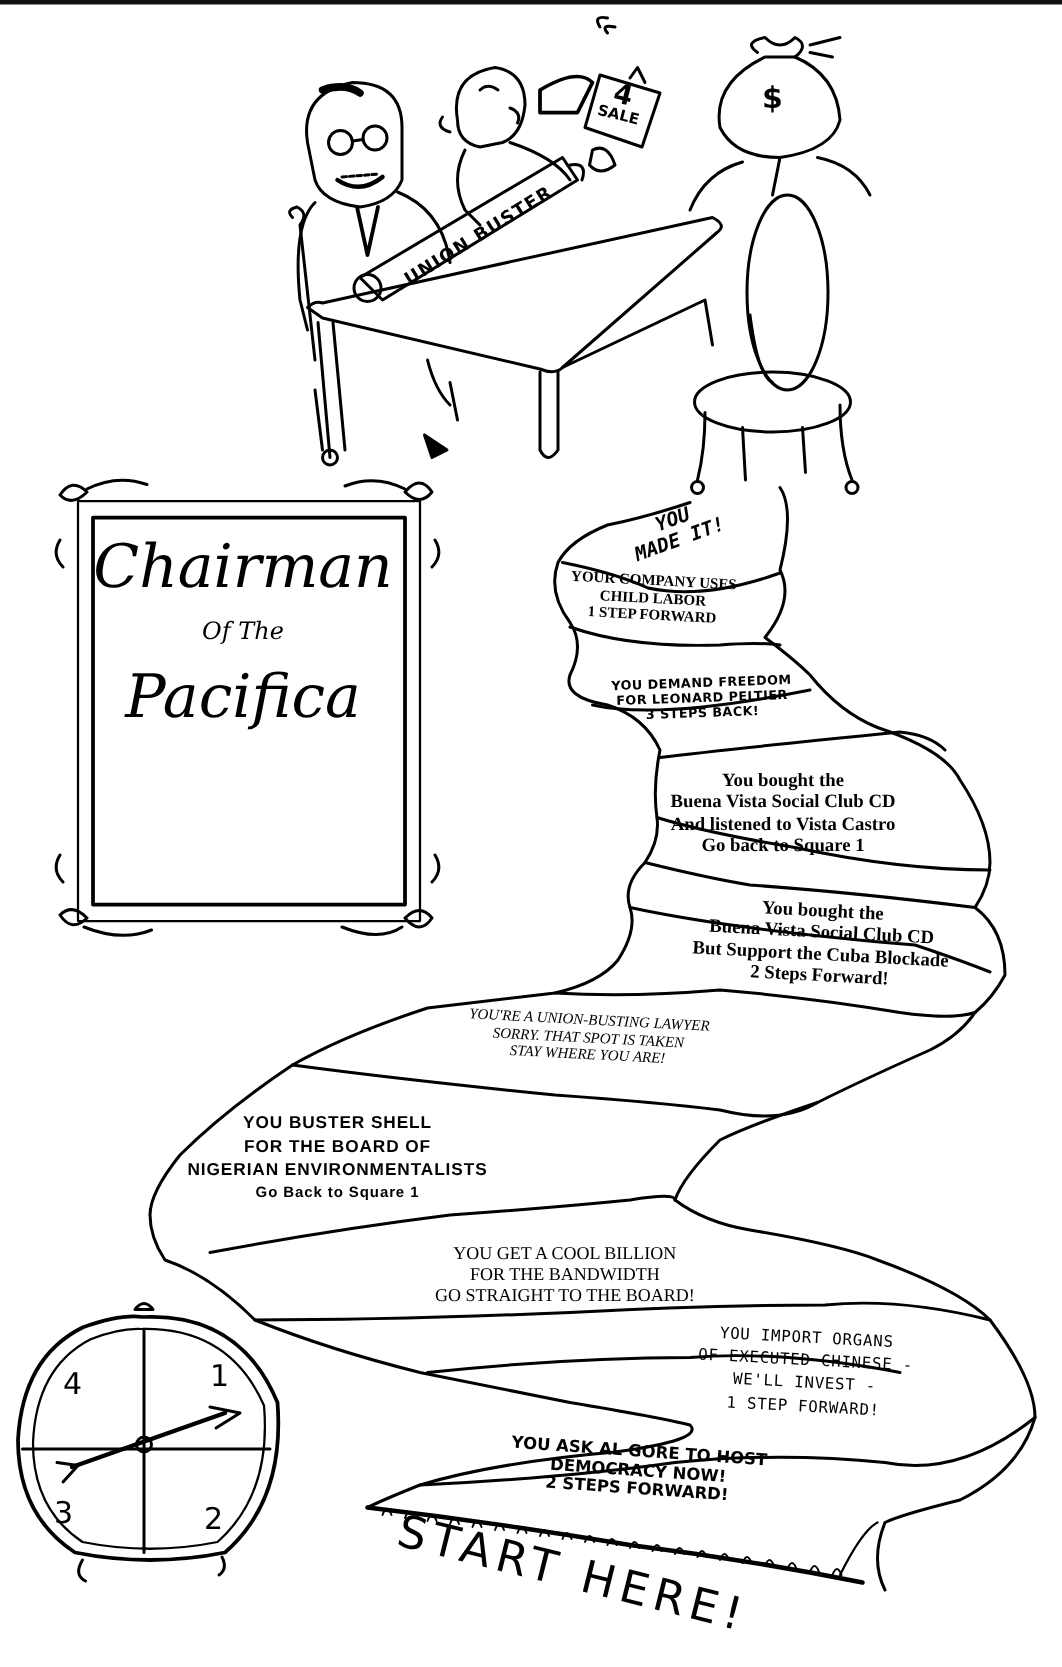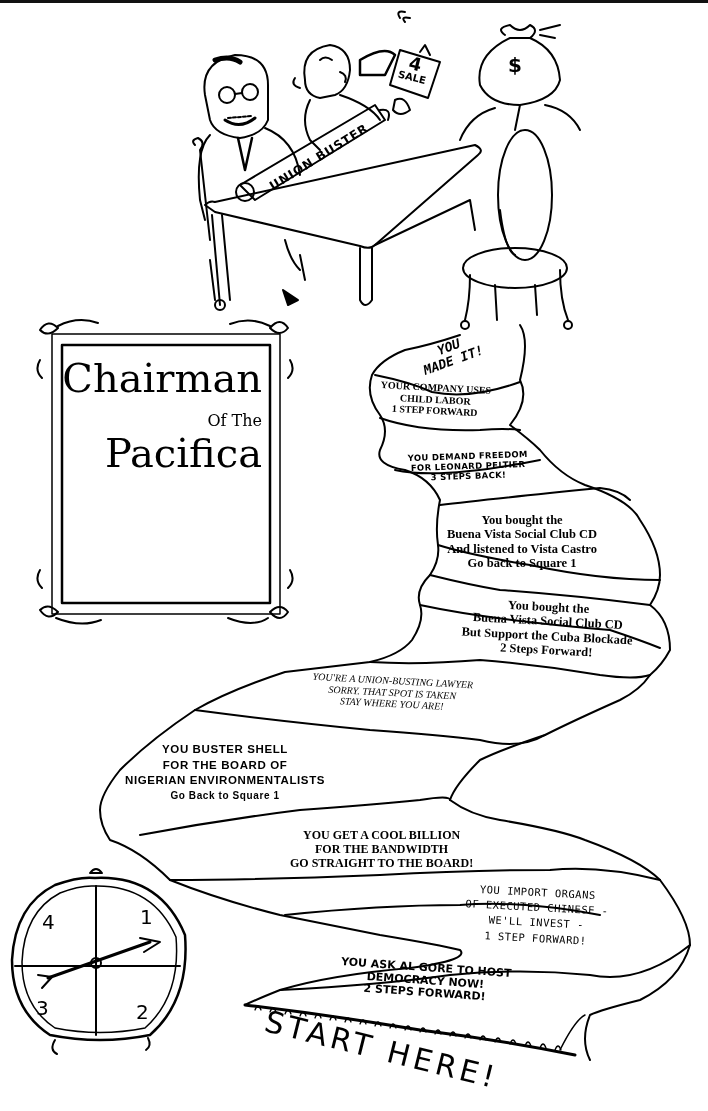--- a/index.html
+++ b/index.html
@@ -5,27 +5,27 @@
     html, body { margin: 0; padding: 0; background: #ffffff; }
     body { width: 708px; height: 1111px; position: relative; overflow: hidden; font-family: "Liberation Sans", sans-serif; color: #000; }
     .topline { position: absolute; left: 0; top: 0; width: 708px; height: 3px; background: #111; }
     svg.art { position: absolute; left: 0; top: 0; }
     .sq { position: absolute; text-align: center; color: #000; line-height: 1.15; white-space: nowrap; }
     .sq span { display: block; }
     .f-impact { font-family: "DejaVu Sans", sans-serif; font-weight: bold; font-size: 9.5px; letter-spacing: 0.3px; }
     .f-cond { font-family: "Liberation Serif", serif; font-weight: bold; font-size: 12.5px; }
     .f-italic { font-family: "Liberation Serif", serif; font-style: italic; font-size: 11px; }
     .f-arial-black { font-family: "Liberation Sans", sans-serif; font-weight: 900; font-size: 11.5px; letter-spacing: 0.6px; }
-    .f-serif-caps { font-family: "Liberation Serif", serif; font-weight: bold; font-size: 12px; }
+    .f-serif-caps { font-family: "Liberation Serif", serif; font-weight: normal; font-size: 12px; }
     .f-hand { font-family: "DejaVu Sans Mono", monospace; font-size: 10.5px; letter-spacing: 0.5px; }
     .f-bold-sans { font-family: "DejaVu Sans", sans-serif; font-weight: bold; font-size: 11px; }
-    .title-text { position: absolute; left: 62px; top: 345px; width: 200px; text-align: right; font-family: "DejaVu Serif", serif; }
+    .title-text { position: absolute; left: 62px; top: 345px; width: 200px; text-align: center; font-family: "DejaVu Serif", serif; font-style: italic; }
     .title-line1 { font-size: 40px; display: block; margin-top: 10px; }
     .title-line2 { font-size: 16px; display: block; margin-top: 10px; }
-    .title-line3 { font-size: 40px; display: block; margin-top: 0; }
+    .title-line3 { font-size: 40px; display: block; margin-top: 12px; }
     .title-line4 { font-size: 40px; display: block; margin-top: 8px; }
     .made-it { position: absolute; left: 420px; top: 340px; transform: rotate(-20deg); font-family: "DejaVu Sans Mono", monospace; font-weight: bold; font-size: 13px; font-style: italic; text-align: center; line-height: 1.1; }
     .start-here { position: absolute; left: 262px; top: 1032px; transform: rotate(14deg); font-family: "DejaVu Sans", sans-serif; font-size: 30px; letter-spacing: 4px; }
     .spin-num { position: absolute; font-family: "DejaVu Sans", sans-serif; font-size: 20px; }
     .sale-sign { position: absolute; left: 400px; top: 55px; transform: rotate(14deg); font-family: "DejaVu Sans", sans-serif; font-weight: bold; text-align: center; line-height: 1; }
     .sale-sign .n { font-size: 18px; display: block; }
     .sale-sign .s { font-size: 10px; display: block; }
     .banner-text { position: absolute; left: 262px; top: 150px; transform: rotate(-32deg); font-family: "DejaVu Sans", sans-serif; font-weight: bold; font-size: 12px; letter-spacing: 1px; }
     .dollar { position: absolute; left: 508px; top: 53px; font-family: "DejaVu Sans", sans-serif; font-weight: bold; font-size: 20px; }
   </style>

